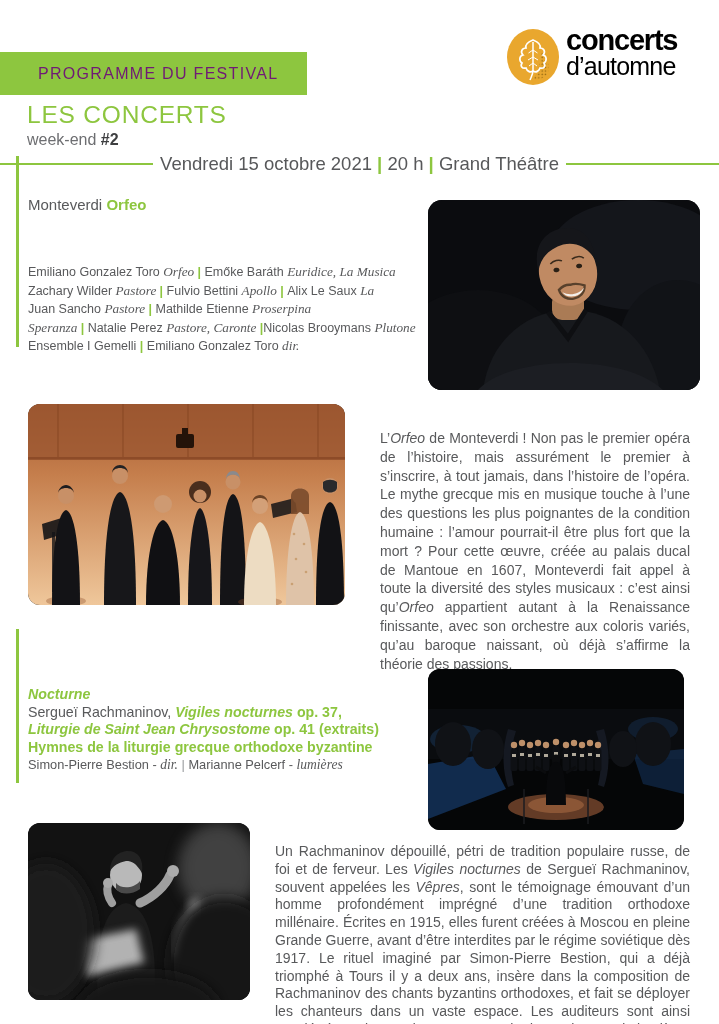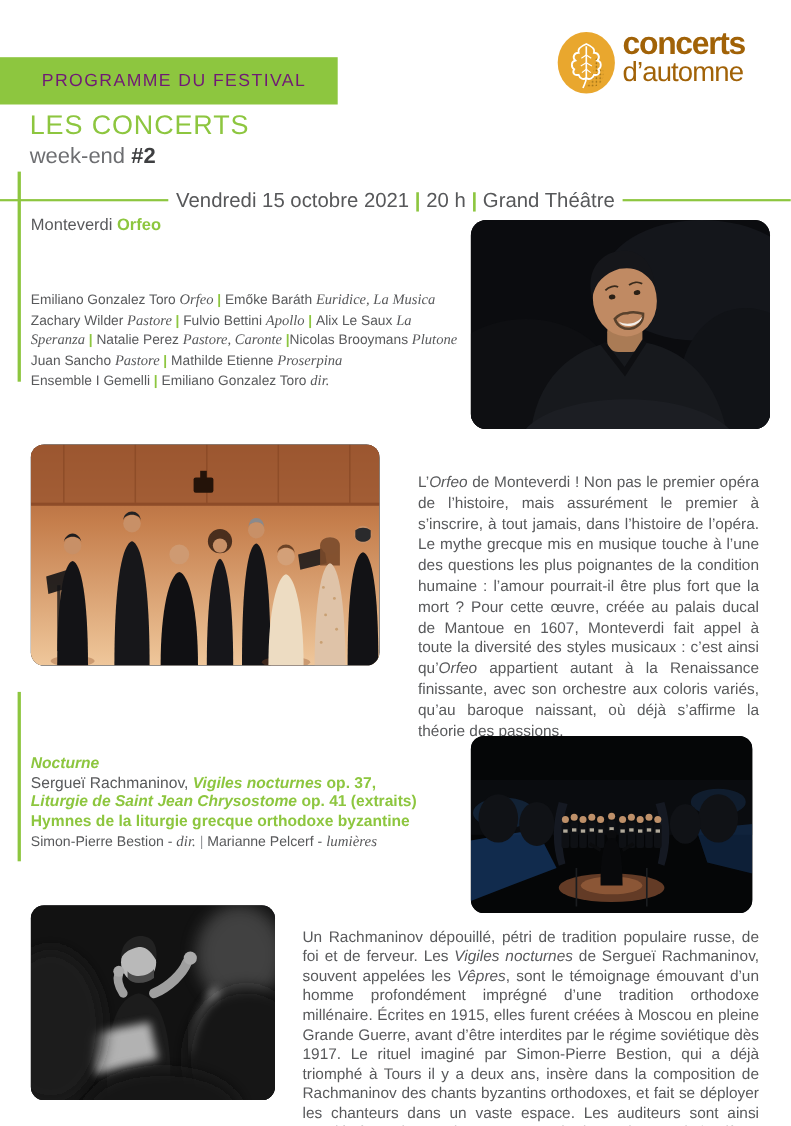--- a/index.html
+++ b/index.html
@@ -5,30 +5,30 @@
   :root{ --green:#8DC63F; --gray:#58595B; --yellow:#E9A72E; }
   html,body{margin:0;padding:0;background:#fff;}
   .page{position:relative;width:719px;height:1024px;background:#fff;overflow:hidden;
         font-family:"Liberation Sans",sans-serif;color:var(--gray);}
   .abs{position:absolute;}
 
   .banner{left:0;top:52px;width:307px;height:43px;background:var(--green);color:#701a75;
           font-size:16px;letter-spacing:1.3px;line-height:44px;padding-left:38px;box-sizing:border-box;}
   .logo-circle{left:507px;top:29px;width:52px;height:56px;border-radius:50%;background:var(--yellow);}
   .logo-circle svg{display:block;width:100%;height:100%;}
-  .logo-text{left:566px;top:27px;color:#a16207;}
+  .logo-text{left:566px;top:27px;color:#000000;}
   .logo-l1{font-size:29px;font-weight:bold;letter-spacing:-1.2px;line-height:27px;}
   .logo-l2{font-size:25px;letter-spacing:-0.8px;line-height:24px;}
 
   .title{left:27px;top:101px;font-size:24.5px;letter-spacing:0.8px;color:var(--green);}
-  .weekend{left:27px;top:131px;font-size:20px;color:#6D6E71;}
+  .weekend{left:27px;top:131px;font-size:16px;color:#6D6E71;}
   .weekend .b{font-weight:bold;color:#3E3F41;}
 
   .sec-row{left:0;width:719px;height:24px;display:flex;align-items:center;}
-  .row1{top:170px;text-align:center;} .row2{top:633px;}
+  .row1{top:152px;text-align:center;} .row2{top:633px;}
   .hl{flex:1;height:2.6px;background:var(--green);}
   .sec-title{font-size:18.5px;color:#57585A;margin:0 7px;white-space:nowrap;}
   .vline{left:16px;width:3px;background:var(--green);}
   .vl1{top:156px;height:191px;} .vl2{top:629px;height:154px;}
 
   .program1{left:28px;top:196px;font-size:15px;}
   .cast{left:28px;top:263px;font-size:12.5px;line-height:17.5px;white-space:nowrap;}
   .prog2{left:28px;top:686px;font-size:14.2px;line-height:17.6px;white-space:nowrap;}
   .credits{left:28px;top:757px;font-size:12.8px;line-height:15px;white-space:nowrap;}
 
@@ -91,22 +91,22 @@
     <div class="sec-title"><span>Vendredi 15 octobre 2021</span><span class="hp"> | </span><span>20 h</span><span class="hp"> | </span><span>Grand Théâtre</span></div>
     <div class="hl"></div>
   </div>
   <div class="abs vline vl1"></div>
 
   <div class="abs program1"><span>Monteverdi </span><span class="gb">Orfeo</span></div>
 
   <div class="abs cast">
     <div><span>Emiliano Gonzalez Toro </span><span class="it">Orfeo </span><span class="gp">| </span><span>Emőke Baráth </span><span class="it">Euridice, La Musica</span></div>
     <div><span>Zachary Wilder </span><span class="it">Pastore </span><span class="gp">| </span><span>Fulvio Bettini </span><span class="it">Apollo </span><span class="gp">| </span><span>Alix Le Saux </span><span class="it">La</span></div>
+    <div><span>Juan Sancho </span><span class="it">Pastore </span><span class="gp">| </span><span>Mathilde Etienne </span><span class="it">Proserpina</span></div>
     <div><span class="it">Speranza </span><span class="gp">| </span><span>Natalie Perez </span><span class="it">Pastore, Caronte </span><span class="gp">|</span><span>Nicolas Brooymans </span><span class="it">Plutone</span></div>
-    <div><span>Juan Sancho </span><span class="it">Pastore </span><span class="gp">| </span><span>Mathilde Etienne </span><span class="it">Proserpina</span></div>
     <div><span>Ensemble I Gemelli </span><span class="gp">| </span><span>Emiliano Gonzalez Toro </span><span class="it">dir.</span></div>
   </div>
 
   <div class="abs photo p1">
     <svg viewBox="0 0 272 190">
       <rect width="272" height="190" fill="#0B0C0F"></rect>
       <ellipse cx="210" cy="55" rx="90" ry="55" fill="#14161B"></ellipse>
       <ellipse cx="50" cy="150" rx="80" ry="60" fill="#0E0F12"></ellipse>
       <ellipse cx="250" cy="150" rx="60" ry="70" fill="#111317"></ellipse>
       <path d="M55 190 C62 138 100 112 138 110 C185 108 222 140 232 190 Z" fill="#17191D"></path>

